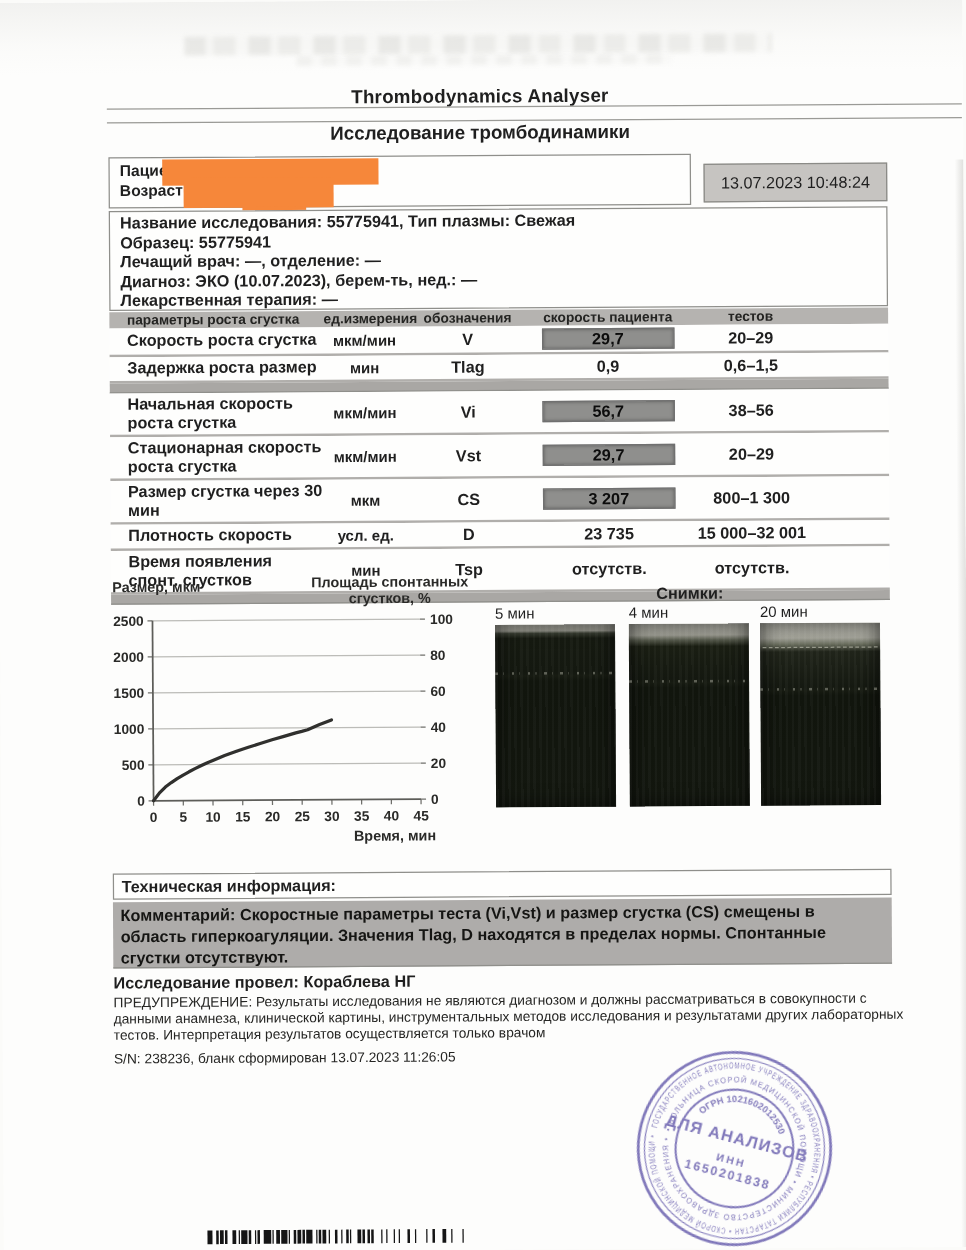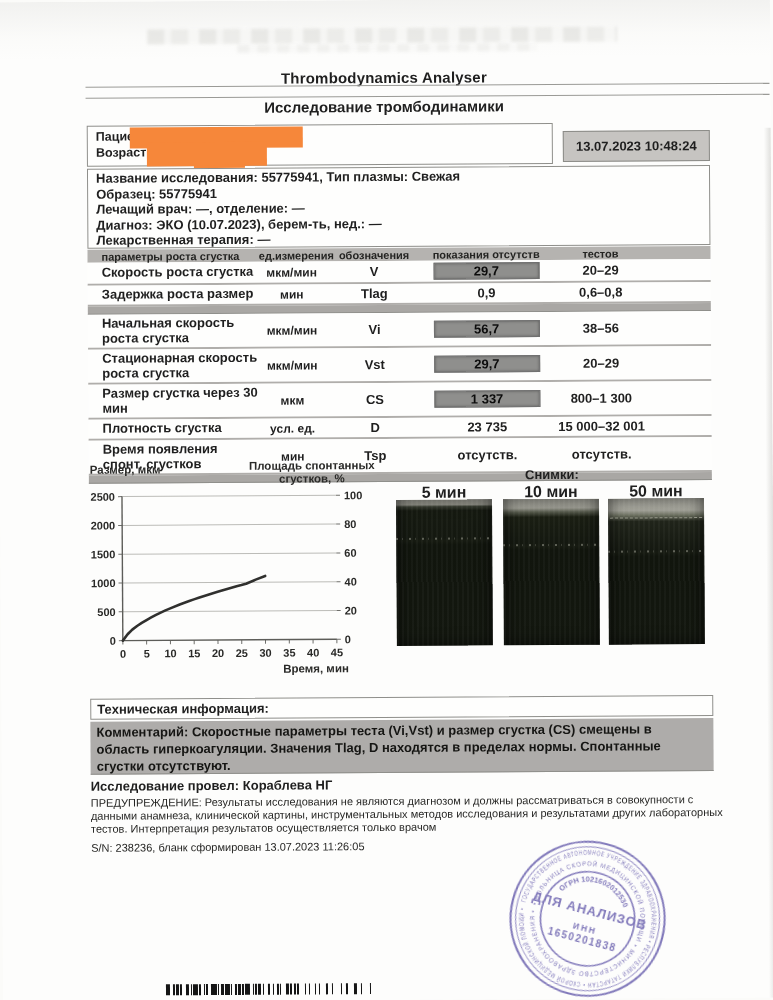--- a/index.html
+++ b/index.html
@@ -18,21 +18,21 @@
   .rule{position:absolute;left:88px;width:684px;height:0;border-top:1.6px solid #9a9a96;}
   .rule1{top:85px;} .rule2{top:96px;}
   
   .patient-box{position:absolute;left:89px;top:124px;width:466px;height:41px;border:1px solid #8f8f8b;background:#fefefd;
     padding:2px 0 0 8px;box-sizing:border-box;font-size:12.5px;font-weight:600;line-height:16px;}
   .redact{position:absolute;background:#f6873a;}
   .r1{left:132px;top:126px;width:173px;height:21px;}
   .r2{left:149px;top:141px;width:120px;height:24px;}
   .r3{left:196px;top:164px;width:51px;height:13px;}
   .date-box{position:absolute;left:565px;top:132px;width:147px;height:31px;background:#c6c4c1;border:1px solid #8b8b87;
-    box-sizing:border-box;display:flex;align-items:center;justify-content:center;font-size:13px;font-weight:bold;}
+    box-sizing:border-box;display:flex;align-items:center;justify-content:center;font-size:13px;font-weight:normal;}
   .study-box{position:absolute;left:89px;top:167px;width:623px;height:80px;border:1px solid #8f8f8b;background:#fefefd;
     box-sizing:border-box;padding:1px 0 0 8px;font-size:13px;font-weight:600;line-height:15.6px;}
   
   .ptable{position:absolute;left:89px;top:248px;width:623px;}
   .thead{display:grid;grid-template-columns:27.5% 10.5% 16% 20% 26%;background:#b5b3b0;height:13px;align-items:center;
     font-size:11px;font-weight:600;color:#242422;}
   .thead .h1{padding-left:14px;} .thead .hc{text-align:center;} .thead .h5{text-align:center;padding-right:58px;}
   .trow{display:grid;grid-template-columns:27.5% 10.5% 16% 20% 26%;align-items:center;border-bottom:2px solid #b0aeab;
     padding:2px 0;background:#fefefd;}
   .c{font-size:13px;}
@@ -48,21 +48,21 @@
   .chart-block{position:absolute;left:88px;top:461px;width:300px;height:230px;}
   .grid{stroke:#bcbcb8;stroke-width:1;}
   .ax{stroke:#6f6f6b;stroke-width:1;}
   .axis{stroke:#5d5d59;stroke-width:1.4;}
   .tick{font-family:"Liberation Sans",sans-serif;font-size:11px;font-weight:600;fill:#2a2a28;}
   .axlabel{font-family:"Liberation Sans",sans-serif;font-size:11.5px;font-weight:600;fill:#2a2a28;}
   .curve{fill:none;stroke:#30302e;stroke-width:2.6;stroke-linecap:round;stroke-linejoin:round;}
   
   .snaps{position:absolute;left:392px;top:461px;width:320px;height:230px;}
   .snaps-title{position:absolute;left:0;top:7px;width:320px;text-align:center;font-size:13px;font-weight:600;}
-  .snap-label{position:absolute;top:23px;font-size:16px;font-weight:700;text-align:center;width:96px;}
+  .snap-label{position:absolute;top:23px;font-size:12px;font-weight:400;text-align:left;width:96px;}
   .sl1{left:4px;} .sl2{left:111px;} .sl3{left:216px;}
   .snap{position:absolute;top:39px;width:96px;height:146px;box-shadow:inset 0 0 16px rgba(0,0,0,.7);}
   .sn1{left:4px;background:linear-gradient(180deg,#a7a79d 0,#9b9b91 5px,#3a3f33 7px,#161a11 11px,#141810 38px,#171b12 41px,#11150d 45px,#13170f 100%);}
   .sn2{left:111px;background:linear-gradient(180deg,#b0b0a6 0,#a0a096 9px,#55594b 13px,#1a1e13 18px,#141810 44px,#171b12 47px,#11150d 51px,#13170f 100%);}
   .sn3{left:216px;background:linear-gradient(180deg,#b4b4aa 0,#a5a59b 12px,#6a6e5e 17px,#20241a 23px,#151911 51px,#171b12 54px,#11150d 58px,#13170f 100%);}
   .front{position:absolute;left:0;right:0;height:2px;background:repeating-linear-gradient(90deg,rgba(210,210,195,.38) 0 2px,transparent 2px 6px,rgba(190,190,175,.22) 6px 7px,transparent 7px 13px);}
   .f1{top:38px;} .f2{top:45px;} .f3{top:52px;}
   .dash3{position:absolute;top:19px;left:2px;right:2px;border-top:1.5px dashed rgba(215,215,200,.55);}
   .grain{position:absolute;inset:0;background:repeating-linear-gradient(90deg,rgba(255,255,255,.03) 0 2px,transparent 2px 5px);}
   
@@ -111,62 +111,62 @@
     <div>Лечащий врач: —, отделение: —</div>
     <div>Диагноз: ЭКО (10.07.2023), берем-ть, нед.: —</div>
     <div>Лекарственная терапия: —</div>
   </div>
 
   <div class="ptable">
     <div class="thead">
       <span class="h1">параметры роста сгустка</span>
       <span class="hc">ед.измерения</span>
       <span class="hc">обозначения</span>
-      <span class="hc">показания отсутств</span>
+      <span class="hc">скорость пациента</span>
       <span class="h5">тестов</span>
     </div>
     <div id="table-body">
         <div class="trow">
       <div class="c param">Скорость роста сгустка</div>
       <div class="c unit">мкм/мин</div>
       <div class="c sym">V</div>
       <div class="c val"><span class="vbox hl">29,7</span></div>
       <div class="c norm">20–29</div>
     </div>
         <div class="trow">
       <div class="c param">Задержка роста размер</div>
       <div class="c unit">мин</div>
       <div class="c sym">Tlag</div>
       <div class="c val"><span class="vbox">0,9</span></div>
-      <div class="c norm">0,6–0,8</div>
+      <div class="c norm">0,6–1,5</div>
     </div>
         <div class="thick-sep"></div>
         <div class="trow">
       <div class="c param">Начальная скорость роста сгустка</div>
       <div class="c unit">мкм/мин</div>
       <div class="c sym">Vi</div>
       <div class="c val"><span class="vbox hl">56,7</span></div>
       <div class="c norm">38–56</div>
     </div>
         <div class="trow">
       <div class="c param">Стационарная скорость роста сгустка</div>
       <div class="c unit">мкм/мин</div>
       <div class="c sym">Vst</div>
       <div class="c val"><span class="vbox hl">29,7</span></div>
       <div class="c norm">20–29</div>
     </div>
         <div class="trow">
       <div class="c param">Размер сгустка через 30 мин</div>
       <div class="c unit">мкм</div>
       <div class="c sym">CS</div>
-      <div class="c val"><span class="vbox hl">1 337</span></div>
+      <div class="c val"><span class="vbox hl">3 207</span></div>
       <div class="c norm">800–1 300</div>
     </div>
         <div class="trow">
-      <div class="c param">Плотность сгустка</div>
+      <div class="c param">Плотность скорость</div>
       <div class="c unit">усл. ед.</div>
       <div class="c sym">D</div>
       <div class="c val"><span class="vbox">23 735</span></div>
       <div class="c norm">15 000–32 001</div>
     </div>
         <div class="trow">
       <div class="c param">Время появления спонт. сгустков</div>
       <div class="c unit">мин</div>
       <div class="c sym">Tsp</div>
       <div class="c val"><span class="vbox">отсутств.</span></div>
@@ -232,22 +232,22 @@
         <polyline class="curve" points="34.0,178.0 38.8,171.7 43.5,167.1 48.3,163.5 53.0,160.4 57.8,157.6 62.5,155.0 67.3,152.5 72.0,150.2 76.8,148.0 81.6,146.0 91.1,142.2 100.6,138.8 105.3,137.2 110.1,135.7 119.6,132.7 129.1,129.8 138.6,127.1 148.1,124.4 152.9,123.2 157.6,121.9 167.2,117.8 176.7,114.2"></polyline>
         <text class="axlabel" x="2" y="11">Размер, мкм</text>
         <text class="axlabel" text-anchor="middle"><tspan x="224" y="8">Площадь спонтанных</tspan><tspan x="224" y="21">сгустков, %</tspan></text>
         <text class="axlabel" x="227" y="211" text-anchor="middle">Время, мин</text>
       </svg>
   </div>
 
   <div class="snaps">
     <div class="snaps-title">Снимки:</div>
     <div class="snap-label sl1">5 мин</div>
-    <div class="snap-label sl2">10 мин</div>
-    <div class="snap-label sl3">50 мин</div>
+    <div class="snap-label sl2">4 мин</div>
+    <div class="snap-label sl3">20 мин</div>
     <div class="snap sn1">
         <div class="grain"></div>
         <div class="front f1"></div>
       </div>
     <div class="snap sn2">
         <div class="grain"></div>
         <div class="front f2"></div>
       </div>
     <div class="snap sn3">
         <div class="grain"></div>

